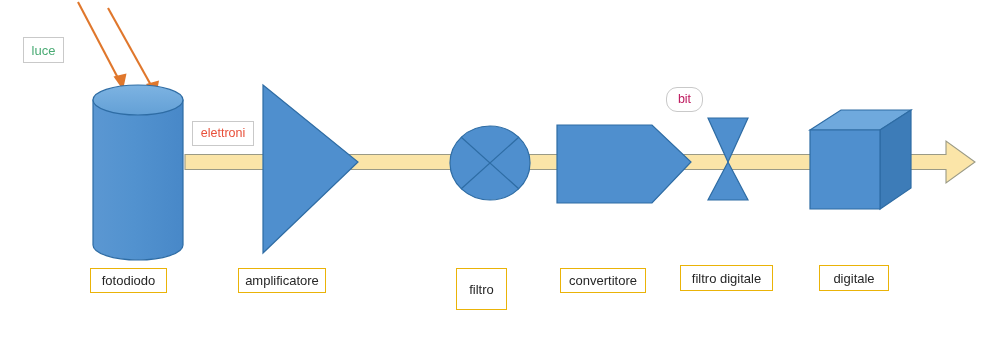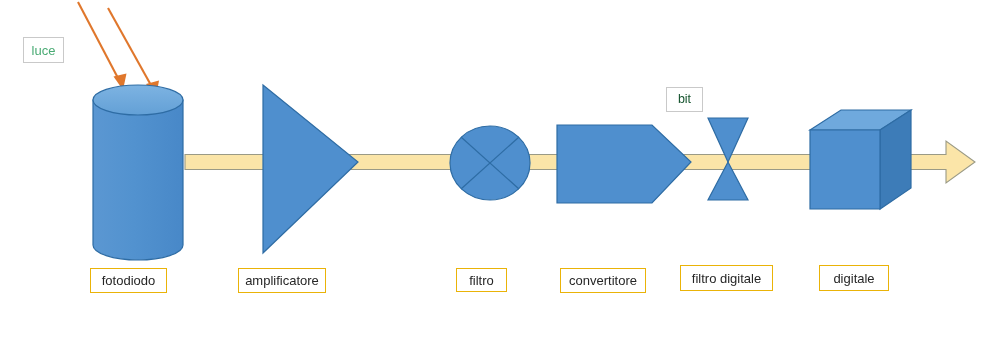--- a/index.html
+++ b/index.html
@@ -55,40 +55,41 @@
     width: 62px;
     height: 25px;
     color: #e8503a;
     font-size: 12.5px;
   }
   #label-bit {
     left: 666px;
     top: 87px;
     width: 37px;
     height: 25px;
-    color: #14532d;
+    color: #be185d;
     font-size: 12.5px;
+    border-radius: 11px;
   }
   #label-fotodiodo {
     left: 90px;
     top: 268px;
     width: 77px;
     height: 25px;
   }
   #label-amplificatore {
     left: 238px;
     top: 268px;
     width: 88px;
     height: 25px;
   }
   #label-filtro {
     left: 456px;
     top: 268px;
     width: 51px;
-    height: 24px;
+    height: 42px;
   }
   #label-convertitore {
     left: 560px;
     top: 268px;
     width: 86px;
     height: 25px;
   }
   #label-filtro-digitale {
     left: 680px;
     top: 265px;
@@ -162,20 +163,21 @@
 
     <g>
       <path d="M 810 130 L 841 110 L 911 110 L 880 130 Z" fill="#6fa9dd" stroke="#2e6ca4" stroke-width="1.2"></path>
       <path d="M 880 130 L 911 110 L 911 188 L 880 209 Z" fill="#3d7cb8" stroke="#2e6ca4" stroke-width="1.2"></path>
       <path d="M 810 130 L 880 130 L 880 209 L 810 209 Z" fill="#4f8fce" stroke="#2e6ca4" stroke-width="1.2"></path>
     </g>
   </svg>
 
   <div class="callout" id="label-luce">luce</div>
 
+  <div class="callout" id="label-elettroni">elettroni</div>
 
   <div class="callout" id="label-bit">bit</div>
 
   <div class="callout light-border" id="label-fotodiodo">fotodiodo</div>
 
   <div class="callout light-border" id="label-amplificatore">amplificatore</div>
 
   <div class="callout light-border" id="label-filtro">filtro</div>
 
   <div class="callout light-border" id="label-convertitore">convertitore</div>

